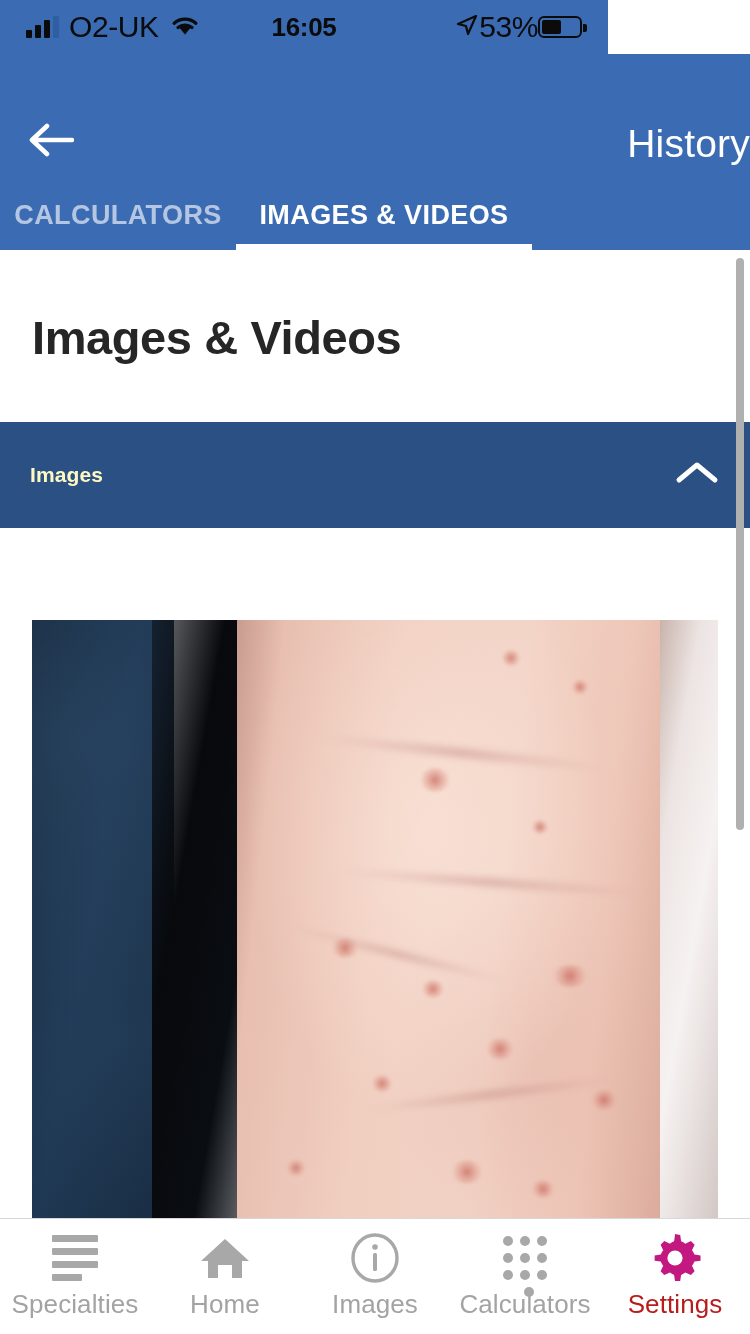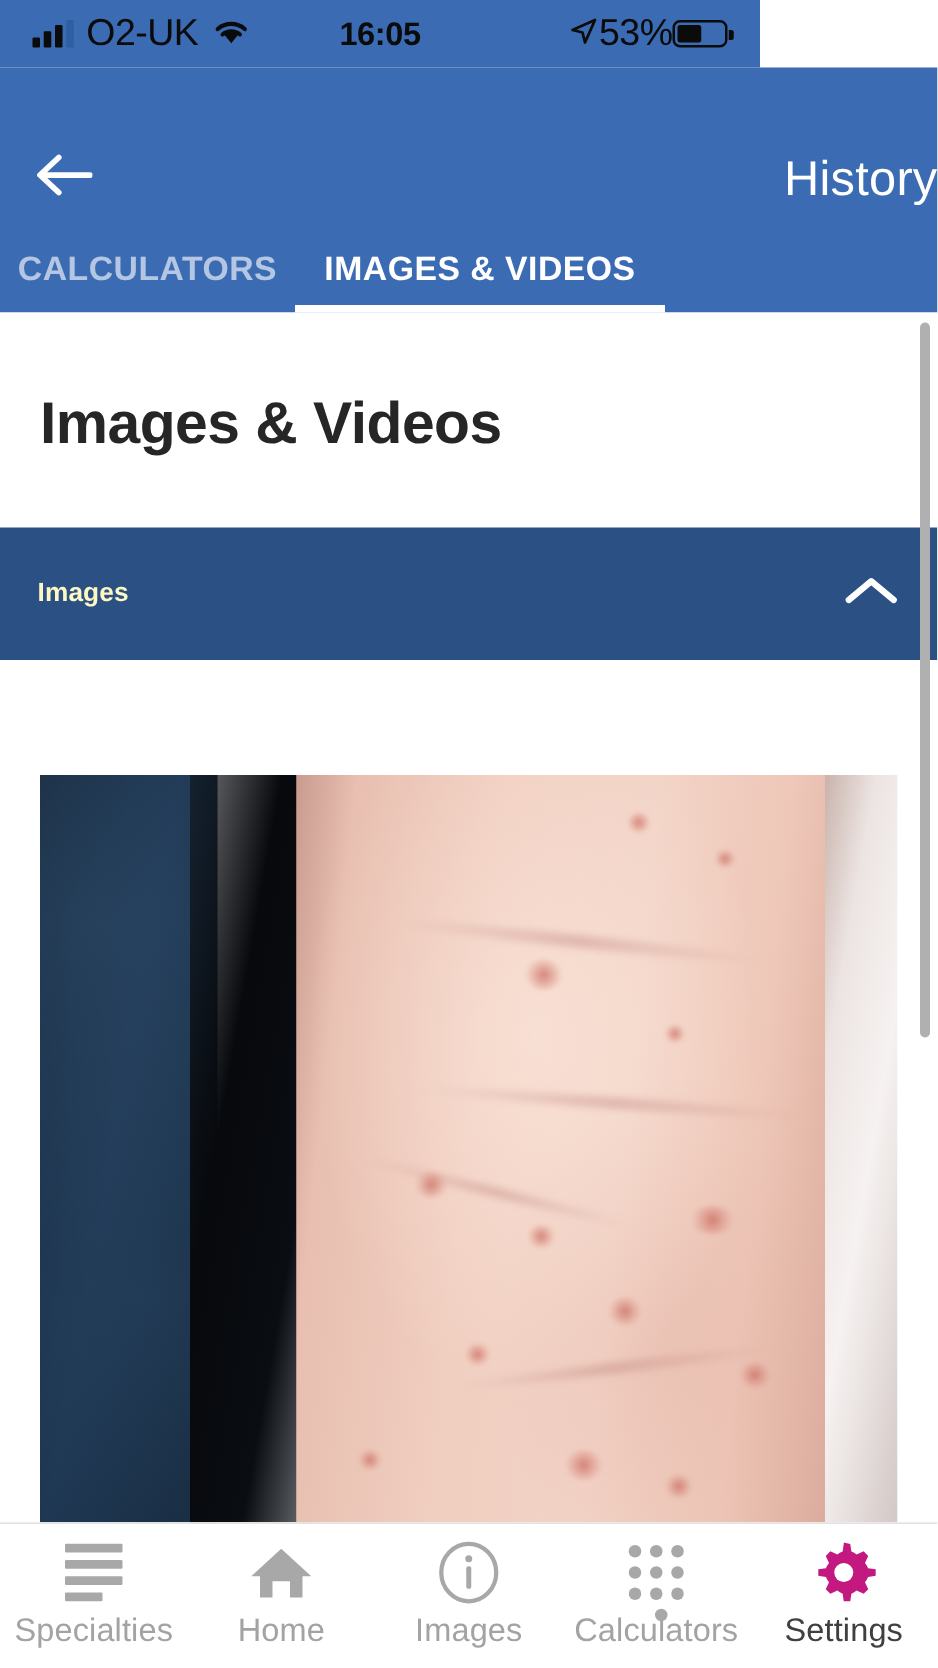--- a/index.html
+++ b/index.html
@@ -153,21 +153,21 @@
     position:absolute; left:0; bottom:0; width:750px; height:116px;
     background:#ffffff; border-top:1px solid #d8d8d8;
     display:flex; align-items:center;
   }
   .bn-item {
     flex:1; height:116px; display:flex; flex-direction:column;
     align-items:center; justify-content:center; gap:6px; cursor:pointer;
   }
   .bn-icon { height:50px; display:flex; align-items:center; justify-content:center; }
   .bn-label { font-size:26px; color:#a3a3a3; letter-spacing:0.1px; }
-  .bn-item.active .bn-label { color:#404040; }
+  .bn-item.active .bn-label { color:#b91c1c; }
 
   .dots { display:grid; grid-template-columns:repeat(3,10px); gap:7px; position:relative; }
   .dots i { width:10px; height:10px; border-radius:50%; background:#a8a8a8; display:block; }
   .dots .extra { position:absolute; left:21px; bottom:-17px; }
 
   .lines { display:flex; flex-direction:column; gap:6px; align-items:flex-start; }
   .lines i { display:block; height:7px; background:#a8a8a8; border-radius:1px; }
   .lines i:nth-child(1){ width:46px; }
   .lines i:nth-child(2){ width:46px; }
   .lines i:nth-child(3){ width:46px; }

